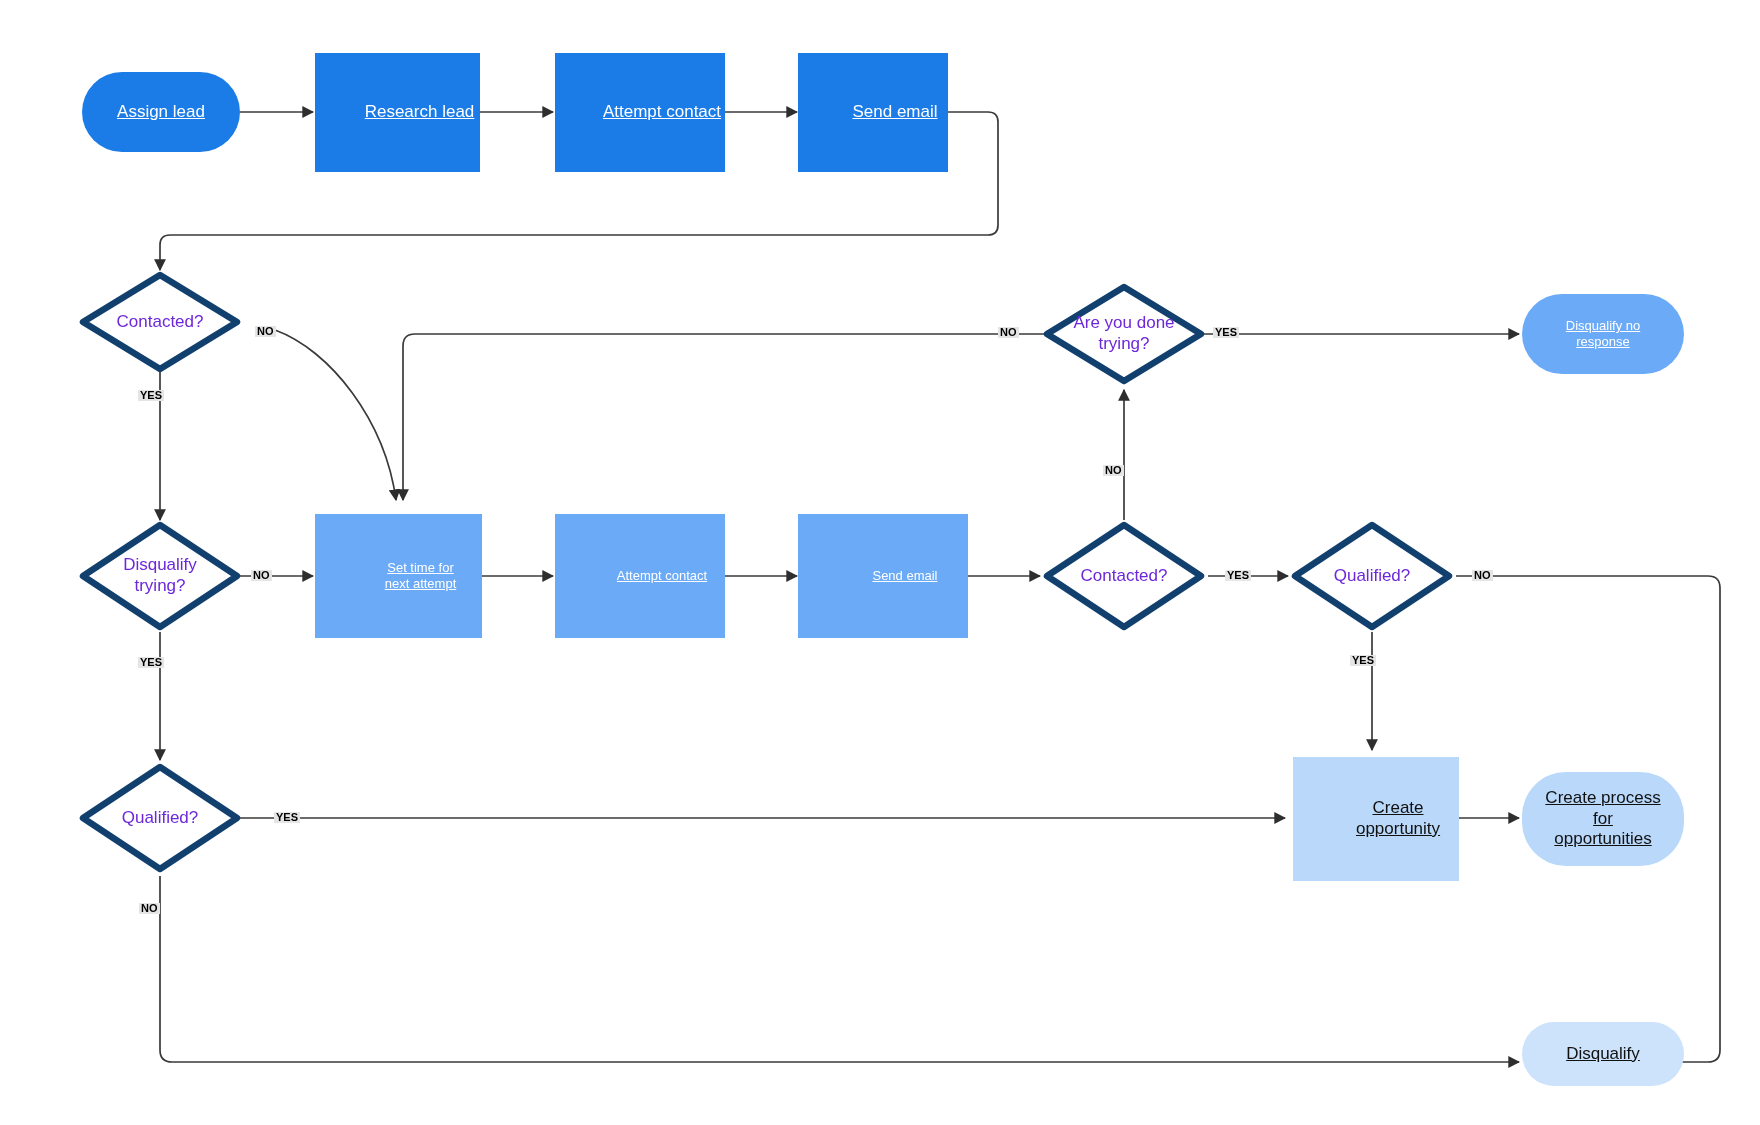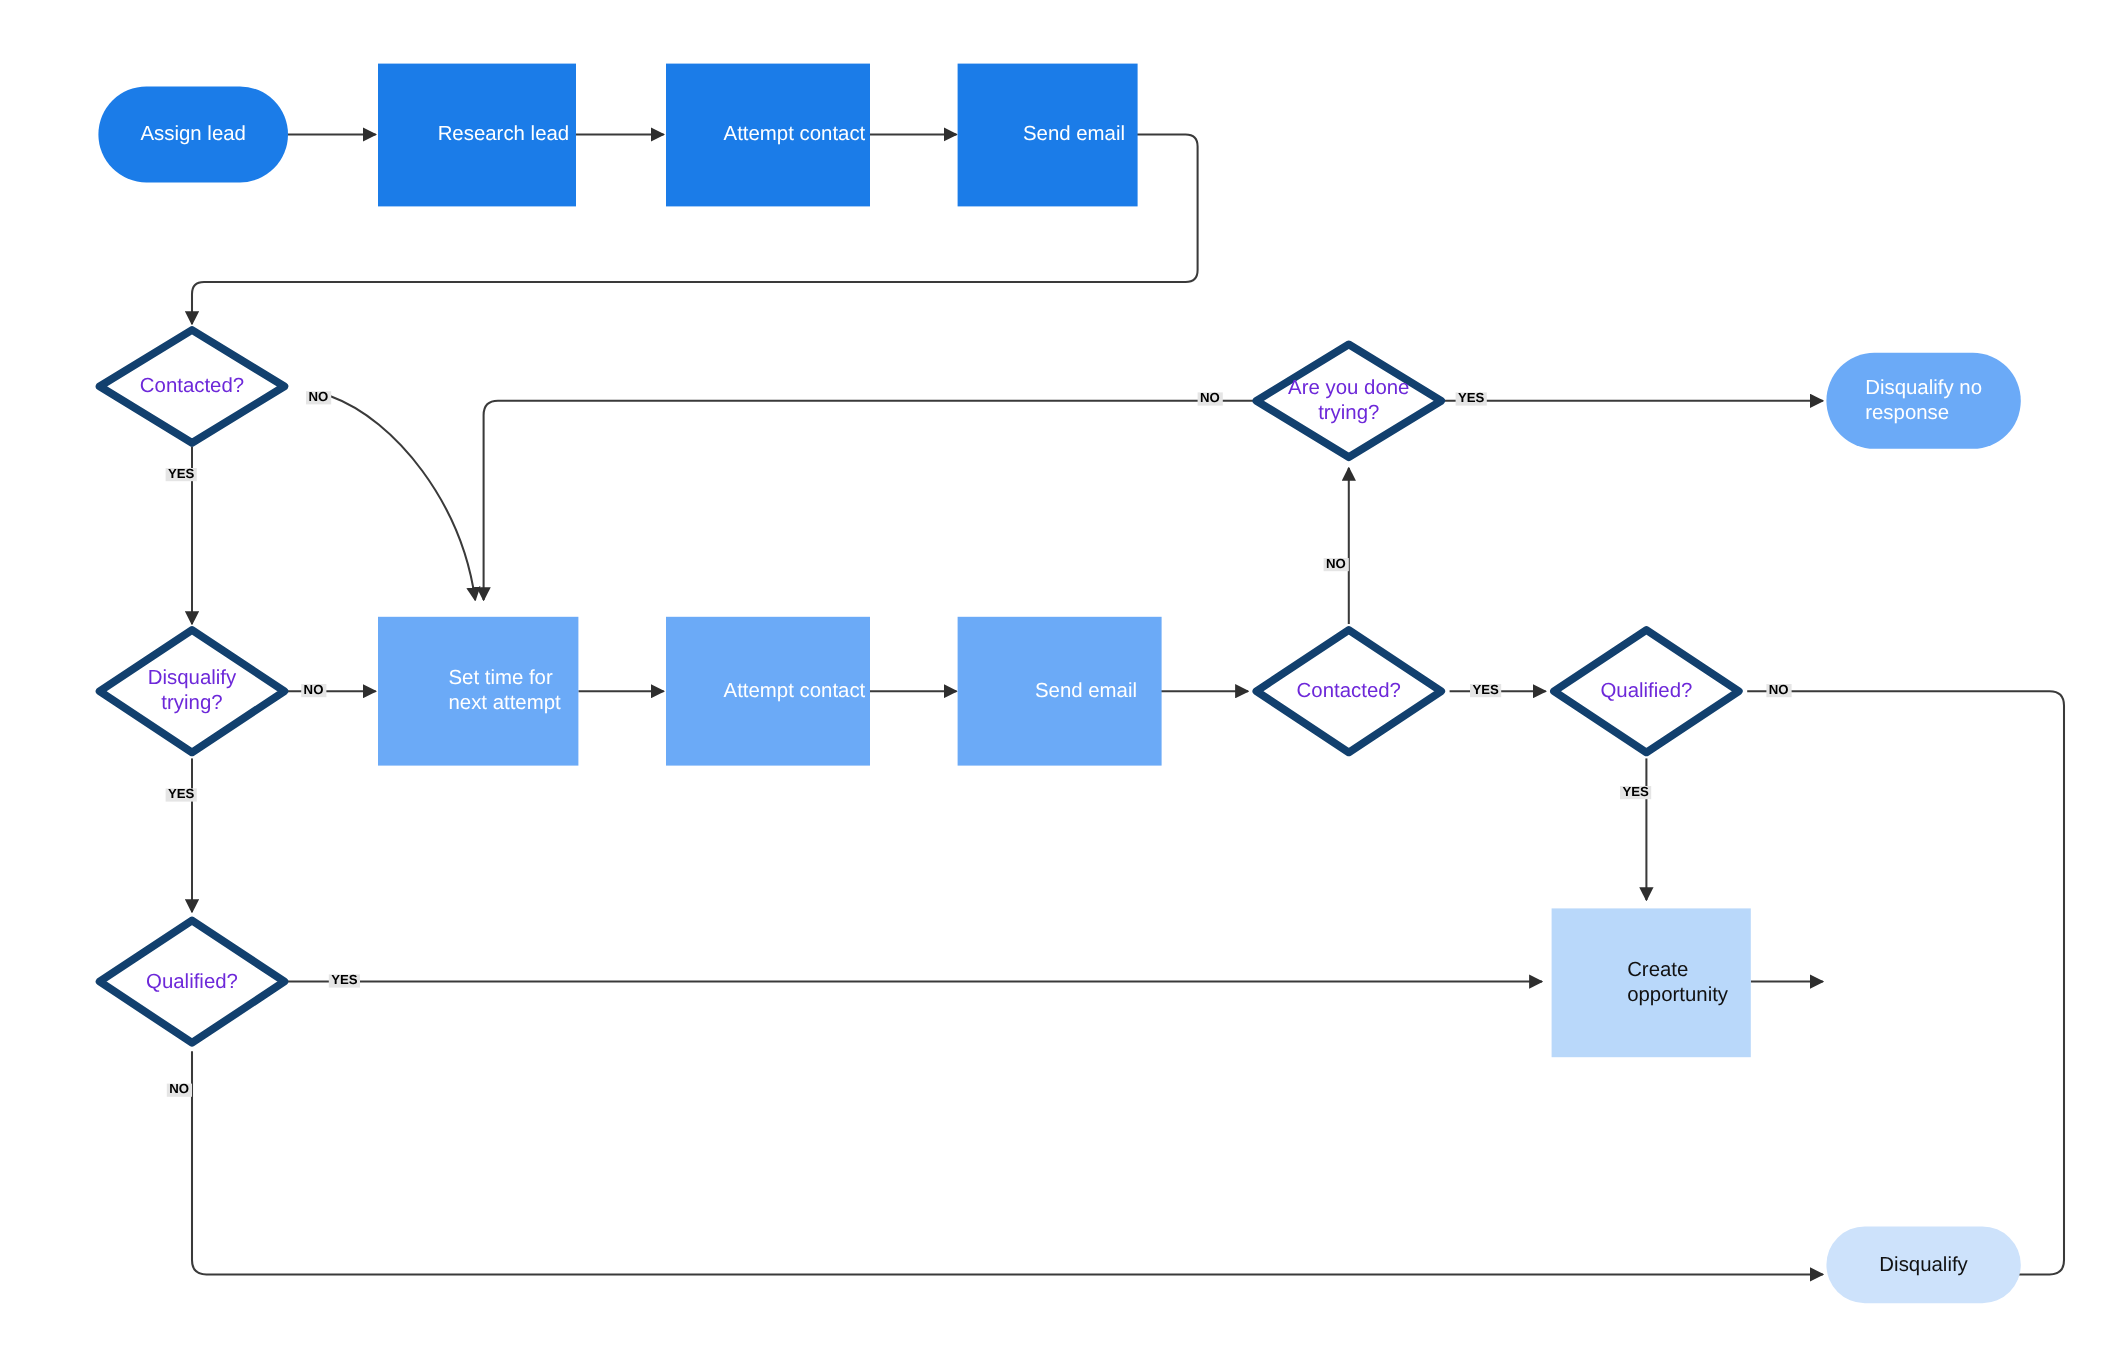--- a/index.html
+++ b/index.html
@@ -22,36 +22,37 @@
     left: 0;
     top: 0;
     width: 1760px;
     height: 1125px;
   }
   .node {
     position: absolute;
     display: flex;
     align-items: center;
     justify-content: center;
-    text-align: left;
+    text-align: center;
     box-sizing: border-box;
     line-height: 1.22;
     z-index: 2;
+    text-decoration: underline;
   }
   
   .n-dark {
     background: #1B7CE8;
     color: #ffffff;
     font-size: 17px;
   }
   
   .n-mid {
     background: #6BAAF7;
     color: #ffffff;
-    font-size: 17px;
+    font-size: 13px;
   }
   
   .n-pale {
     background: #B9D8FA;
     color: #111111;
     font-size: 17px;
   }
   
   .n-pale2 {
     background: #CDE2FB;
@@ -229,20 +230,27 @@
     <div class="dlabel">Qualified?</div>
   </div>
 
   <div class="node n-pale r-box" style="left:1293px; top:757px; width:166px; height:124px;">
     <span>
       <span>Create</span><br>
       <span>opportunity</span>
     </span>
   </div>
 
+  <div class="node n-pale r-pill" style="left:1522px; top:772px; width:162px; height:94px;">
+    <span>
+      <span>Create process</span><br>
+      <span>for</span><br>
+      <span>opportunities</span>
+    </span>
+  </div>
 
   <div class="node n-pale2 r-pill" style="left:1522px; top:1022px; width:162px; height:64px;">
     <span>Disqualify</span>
   </div>
 
   <div class="edge-label" style="left:255px; top:326px;">NO</div>
   <div class="edge-label" style="left:138px; top:390px;">YES</div>
   <div class="edge-label" style="left:251px; top:570px;">NO</div>
   <div class="edge-label" style="left:138px; top:657px;">YES</div>
   <div class="edge-label" style="left:1103px; top:465px;">NO</div>

